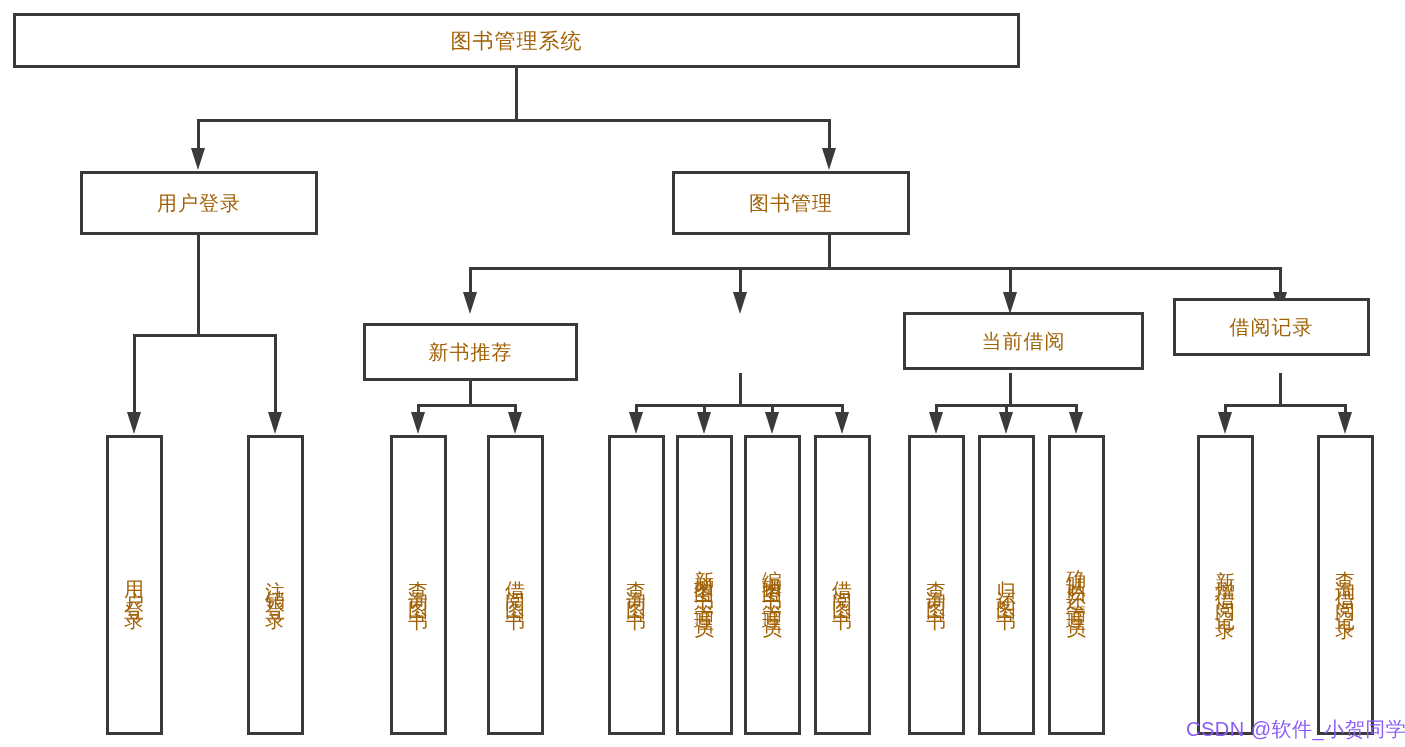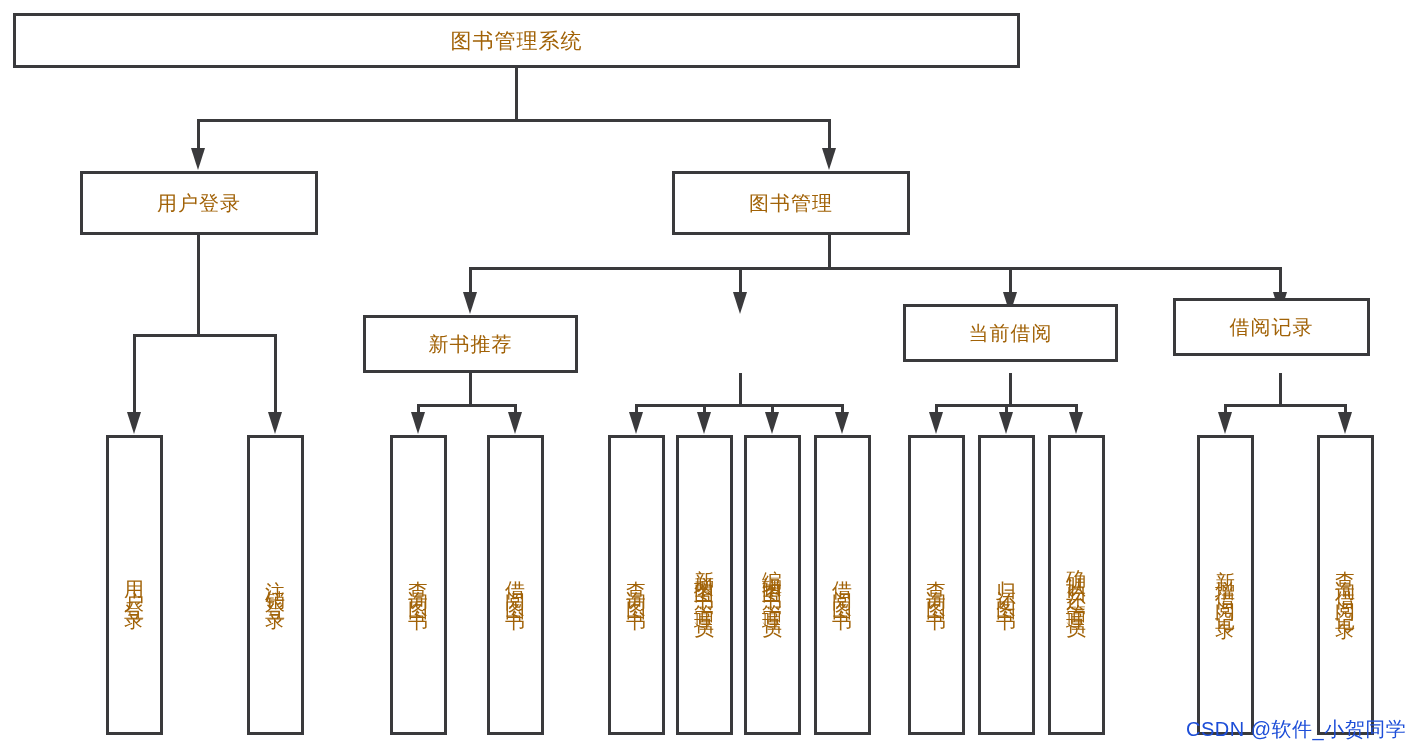--- a/index.html
+++ b/index.html
@@ -40,21 +40,21 @@
     text-orientation: mixed;
     font-size: 20px;
     letter-spacing: 10px;
     line-height: 1;
     white-space: nowrap;
   }
   .watermark {
     position: absolute;
     left: 1186px; top: 716px;
     font-size: 20px;
-    color: #1d4ed8;
+    color: #8b5cf6;
     white-space: nowrap;
     z-index: 5;
     letter-spacing: 0.5px;
   }
 </style>
 </head>
 <body>
 
 <div class="canvas">
 
@@ -102,24 +102,24 @@
     <span class="hlabel">图书管理系统</span>
   </div>
 
   <div class="node" style="left:80px;top:171px;width:238px;height:64px">
     <span class="hlabel">用户登录</span>
   </div>
   <div class="node" style="left:672px;top:171px;width:238px;height:64px">
     <span class="hlabel">图书管理</span>
   </div>
 
-  <div class="node" style="left:363px;top:315px;width:215px;height:58px">
+  <div class="node" style="left:363px;top:323px;width:215px;height:58px">
     <span class="hlabel">新书推荐</span>
   </div>
-  <div class="node" style="left:903px;top:304px;width:215px;height:58px">
+  <div class="node" style="left:903px;top:312px;width:241px;height:58px">
     <span class="hlabel">当前借阅</span>
   </div>
   <div class="node" style="left:1173px;top:298px;width:197px;height:58px">
     <span class="hlabel">借阅记录</span>
   </div>
 
   <div class="node" style="left:106px;top:435px;width:57px;height:300px">
     <span class="vlabel">用户登录</span>
   </div>
   <div class="node" style="left:247px;top:435px;width:57px;height:300px">

